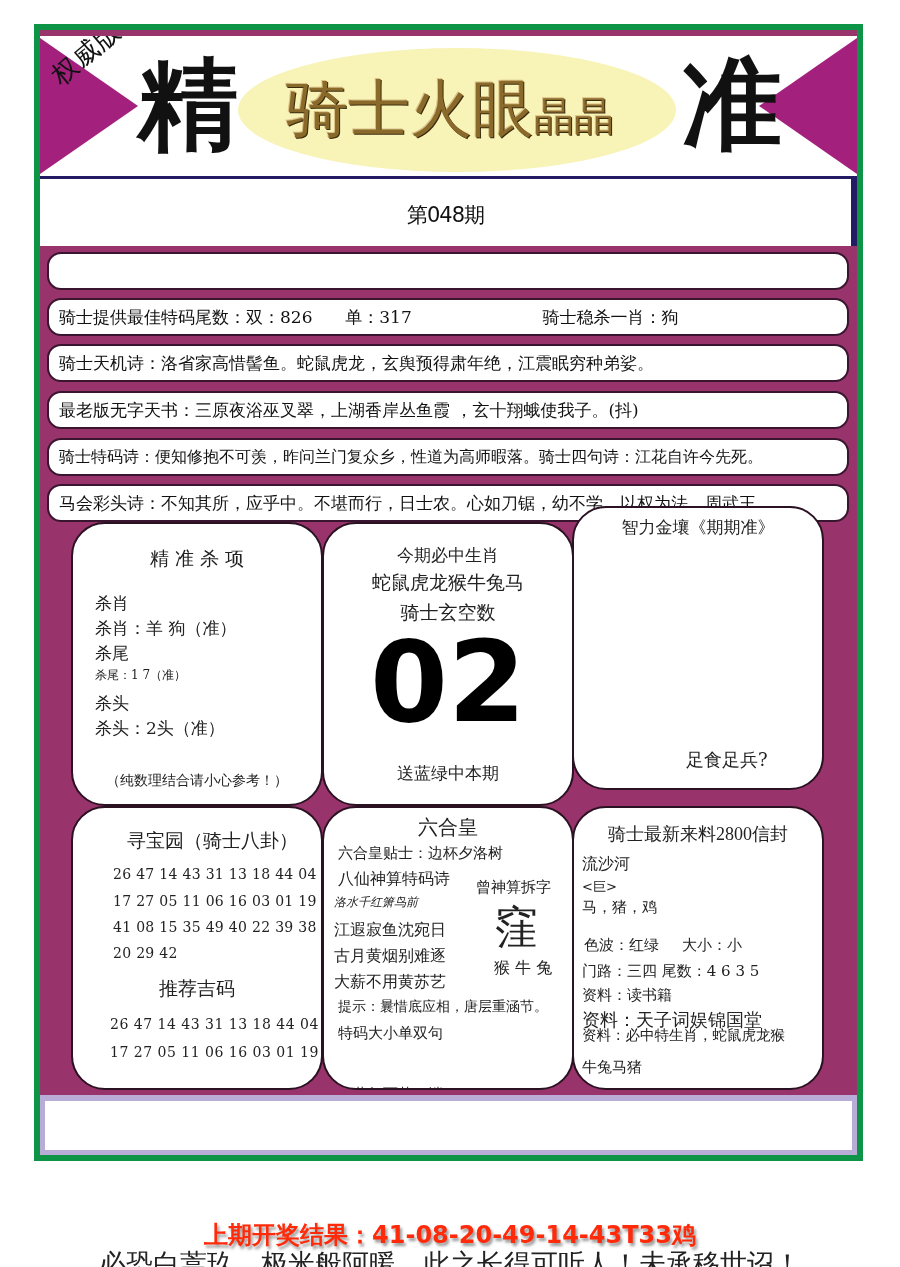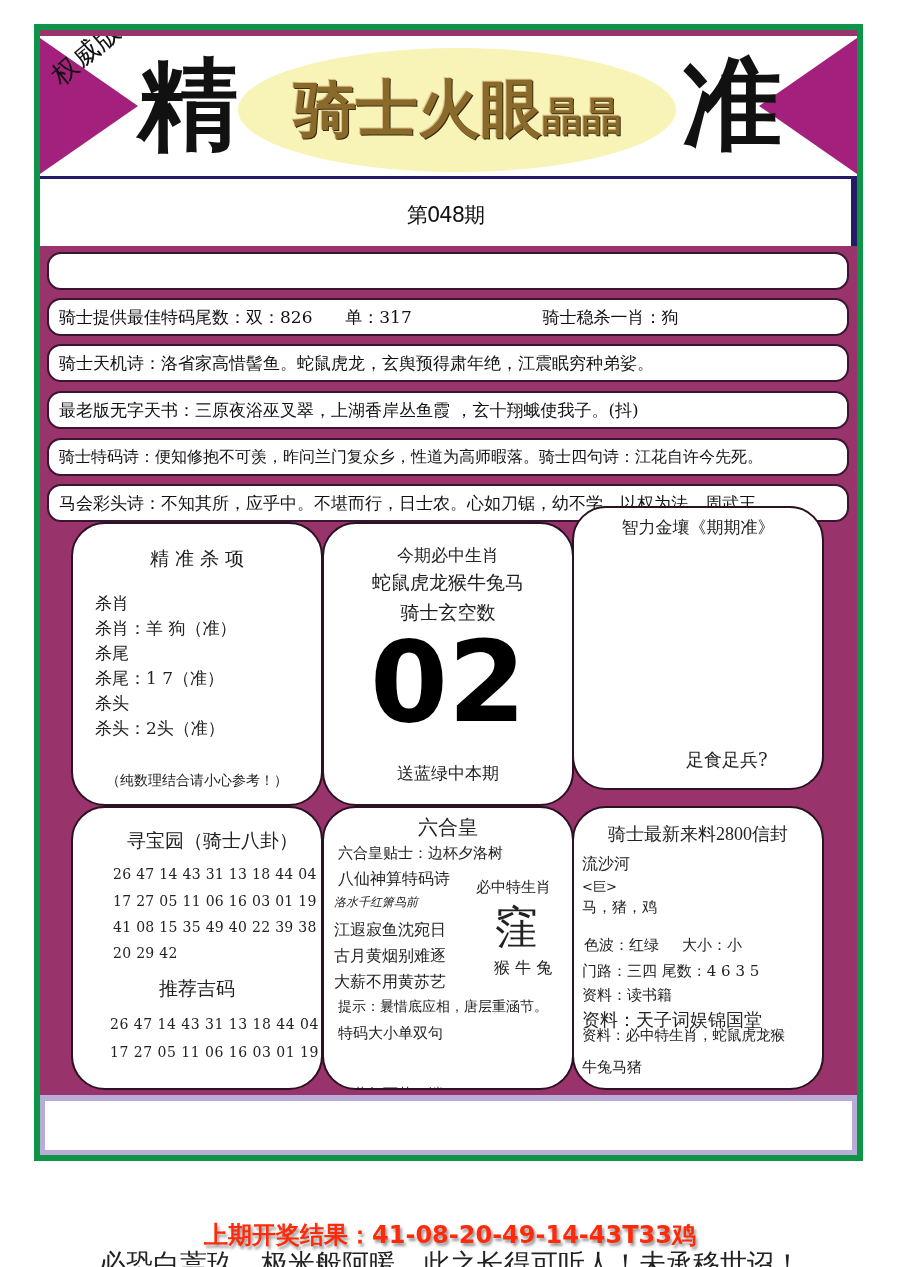--- a/index.html
+++ b/index.html
@@ -41,22 +41,22 @@
   }
   .big-right {
     position: absolute; left: 642px; top: 14px; font-size: 100px; line-height: 110px;
     font-weight: bold; color: #111; font-family: "DejaVu Sans", sans-serif;
   }
   .ellipse {
     position: absolute; left: 198px; top: 12px; width: 438px; height: 124px;
     background: #f8f3b7; border-radius: 50%;
   }
   .brand {
-    position: absolute; left: 218px; top: 38px; width: 400px; text-align: center;
-    font-size: 62px; line-height: 70px; color: #8a6a2a; font-weight: bold;
+    position: absolute; left: 210px; top: 38px; width: 400px; text-align: center;
+    font-size: 62px; line-height: 70px; color: #8a6a2a; font-weight: normal;
     text-shadow: 1px 1px 0 #3b2c10, -1px -1px 0 #d9c089;
     font-family: "DejaVu Serif", serif; white-space: nowrap;
   }
   .brand .small { font-size: 40px; }
 
   
   .issue-bar {
     position: absolute; left: 0; top: 146px; width: 817px; height: 70px;
     background: #ffffff; border-top: 3px solid #231b63; border-right: 6px solid #231b63;
   }
@@ -141,21 +141,21 @@
 
     <div class="pill" style="top:454px;">
       <span>马会彩头诗：</span><span>不知其所，应乎中。不堪而行，日士农。心如刀锯，幼不学。以权为法，周武王。</span>
     </div>
 
     <div class="box" style="left:31px; top:492px; height:284px;">
       <div class="t c" style="left:0; right:0; top:22px; font-size:19px;">精 准 杀 项</div>
       <div class="t" style="left:22px; top:68px; font-size:17px;">杀肖</div>
       <div class="t" style="left:22px; top:93px; font-size:17px;">杀肖：羊  狗（准）</div>
       <div class="t" style="left:22px; top:118px; font-size:17px;">杀尾</div>
-      <div class="t" style="left:22px; top:143px; font-size:17px;">杀尾：1  7（准）</div>
+      <div class="t" style="left:22px; top:143px; font-size:12px;">杀尾：1  7（准）</div>
       <div class="t" style="left:22px; top:168px; font-size:17px;">杀头</div>
       <div class="t" style="left:22px; top:193px; font-size:17px;">杀头：2头（准）</div>
       <div class="t c" style="left:0; right:0; top:248px; font-size:14px;">（纯数理结合请小心参考！）</div>
     </div>
 
     <div class="box" style="left:282px; top:492px; height:284px;">
       <div class="t c" style="left:0; right:0; top:20px; font-size:17px;">今期必中生肖</div>
       <div class="t c" style="left:0; right:0; top:46px; font-size:19px;">蛇鼠虎龙猴牛兔马</div>
       <div class="t c" style="left:0; right:0; top:76px; font-size:19px;">骑士玄空数</div>
       <div class="t c" style="left:0; right:0; top:98px; font-size:112px; line-height:120px; font-weight:bold; color:#000; font-family:'DejaVu Sans', sans-serif;">02</div>
@@ -179,21 +179,21 @@
     </div>
 
     <div class="box" style="left:282px; top:776px; height:284px;">
       <div class="t c" style="left:0; right:0; top:6px; font-size:20px;">六合皇</div>
       <div class="t" style="left:14px; top:36px; font-size:15px;">六合皇贴士：边杯夕洛树</div>
       <div class="t" style="left:14px; top:61px; font-size:16px;">八仙神算特码诗</div>
       <div class="t" style="left:10px; top:86px; font-size:12px;font-style:italic;">洛水千红箫鸟前</div>
       <div class="t" style="left:10px; top:112px; font-size:16px;">江遐寂鱼沈宛日</div>
       <div class="t" style="left:10px; top:138px; font-size:16px;">古月黄烟别难逐</div>
       <div class="t" style="left:10px; top:164px; font-size:16px;">大薪不用黄苏艺</div>
-      <div class="t" style="left:152px; top:70px; font-size:15px;">必中特生肖</div>
+      <div class="t" style="left:152px; top:70px; font-size:15px;">曾神算拆字</div>
       <div class="t" style="left:170px; top:94px; font-size:44px; line-height:50px;">窪</div>
       <div class="t" style="left:170px; top:150px; font-size:16px;">猴 牛 兔</div>
       <div class="t" style="left:14px; top:190px; font-size:14px;">提示：曩惜底应相，唐层重涵节。</div>
       <div class="t" style="left:14px; top:216px; font-size:15px;">特码大小单双句</div>
       <div class="t" style="left:14px; top:243px; font-size:15px;margin-top:34px;">大蓝如雨落云端</div>
     </div>
 
     <div class="box" style="left:532px; top:776px; height:284px;">
       <div class="t c" style="left:0; right:0; top:14px; font-size:18px;font-family:Liberation Serif, serif;">骑士最新来料2800信封</div>
       <div class="t" style="left:8px; top:46px; font-size:16px;">流沙河</div>

